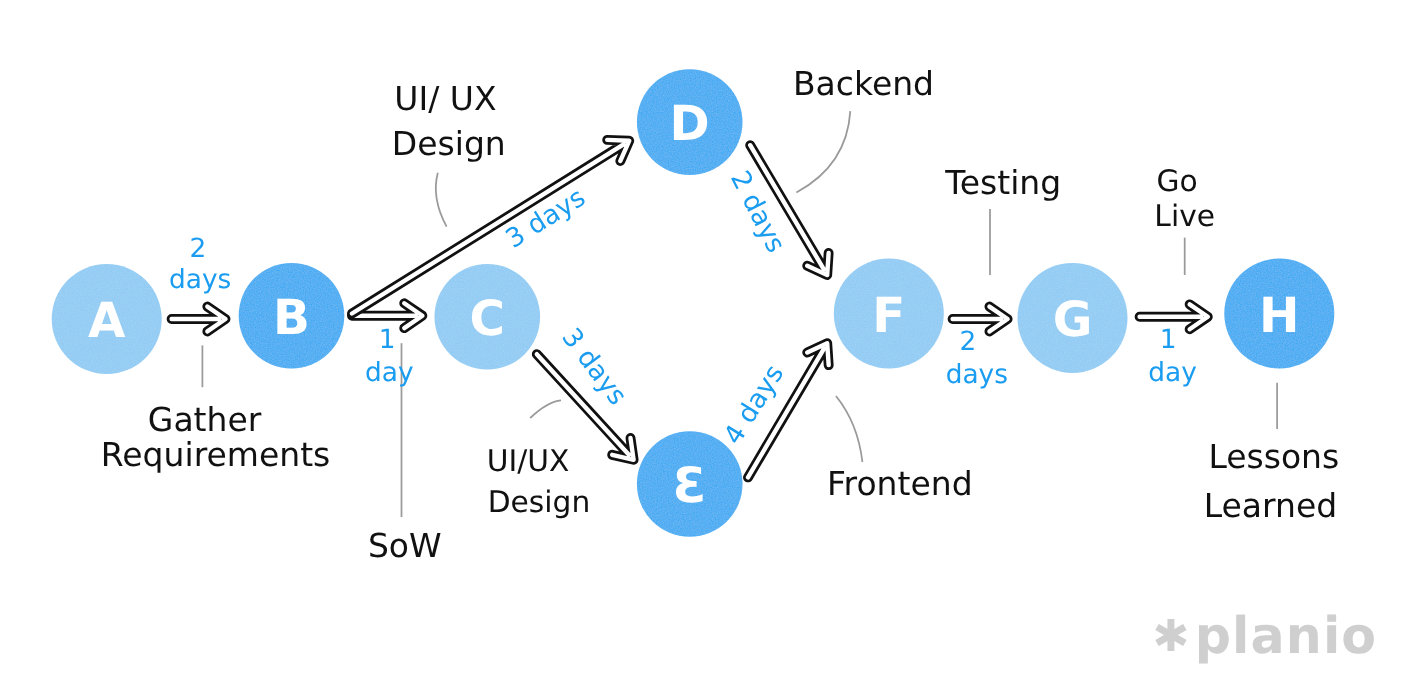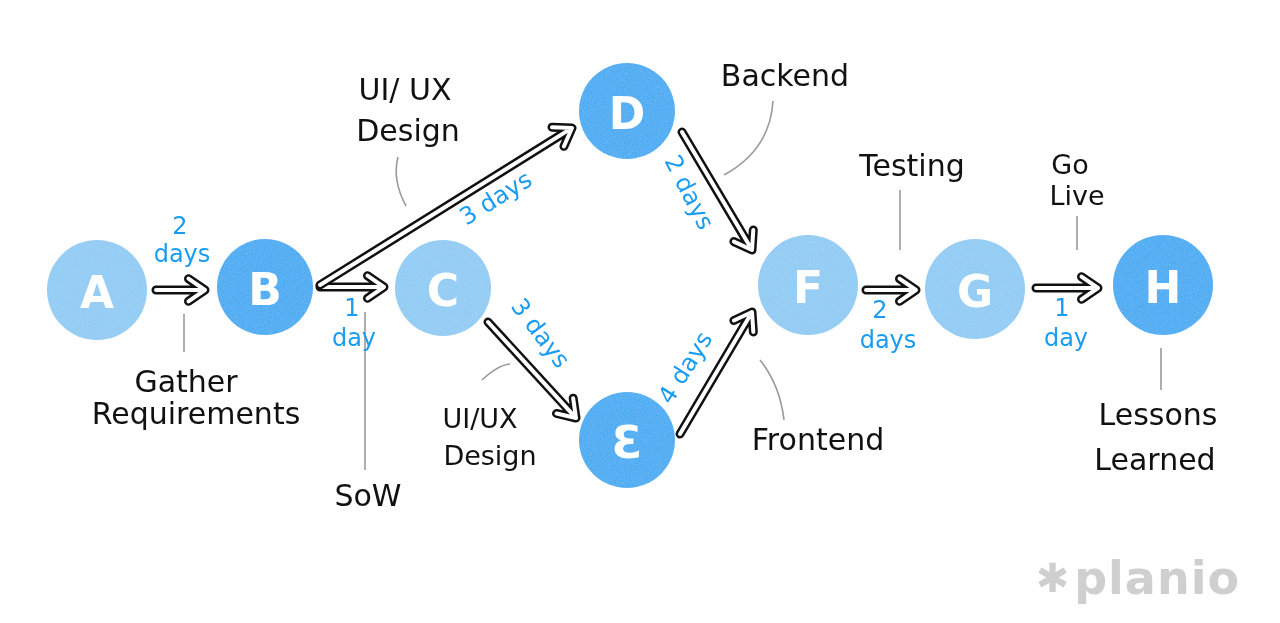--- a/index.html
+++ b/index.html
@@ -5,21 +5,21 @@
   html, body { margin: 0; padding: 0; background: #ffffff; }
   body { width: 1280px; height: 623px; position: relative; overflow: hidden; font-family: "DejaVu Sans", sans-serif; }
   #diagram { position: absolute; left: 0; top: 0; width: 1280px; height: 623px; }
   .node-letter { font-family: "DejaVu Sans", sans-serif; font-weight: bold; fill: #ffffff; font-size: 44px; text-anchor: middle; dominant-baseline: central; }
   .label { font-family: "DejaVu Sans", sans-serif; fill: #111111; font-size: 30px; text-anchor: middle; }
   .label-sm { font-family: "DejaVu Sans", sans-serif; fill: #111111; font-size: 27px; text-anchor: middle; }
   .dur { font-family: "DejaVu Sans", sans-serif; fill: #1a9cf0; font-size: 24px; text-anchor: middle; }
   .arrow-outer { stroke: #111; stroke-width: 9; fill: none; stroke-linecap: round; stroke-linejoin: round; }
   .arrow-inner { stroke: #fff; stroke-width: 4; fill: none; stroke-linecap: round; stroke-linejoin: round; }
   .leader { stroke: #9a9a9a; stroke-width: 1.6; fill: none; }
-  .logo { position: absolute; right: 40px; bottom: 18px; font-family: "DejaVu Sans", sans-serif; font-weight: bold; font-size: 46px; color: #cfcfcf; letter-spacing: 1px; text-align: center; }
+  .logo { position: absolute; right: 28px; bottom: 18px; font-family: "DejaVu Sans", sans-serif; font-weight: bold; font-size: 46px; color: #cfcfcf; letter-spacing: 1px; text-align: center; }
   .logo .star { font-size: 40px; margin-right: 4px; position: relative; top: -2px; }
 </style>
 </head>
 <body>
 
 <svg id="diagram" viewBox="0 0 1280 623" xmlns="http://www.w3.org/2000/svg">
   <defs>
     <filter id="tex" x="-10%" y="-10%" width="120%" height="120%">
       <feTurbulence type="fractalNoise" baseFrequency="0.9" numOctaves="2" result="n"></feTurbulence>
       <feColorMatrix in="n" type="matrix" values="0 0 0 0 1  0 0 0 0 1  0 0 0 0 1  0 0 0 0.18 0" result="w"></feColorMatrix>

